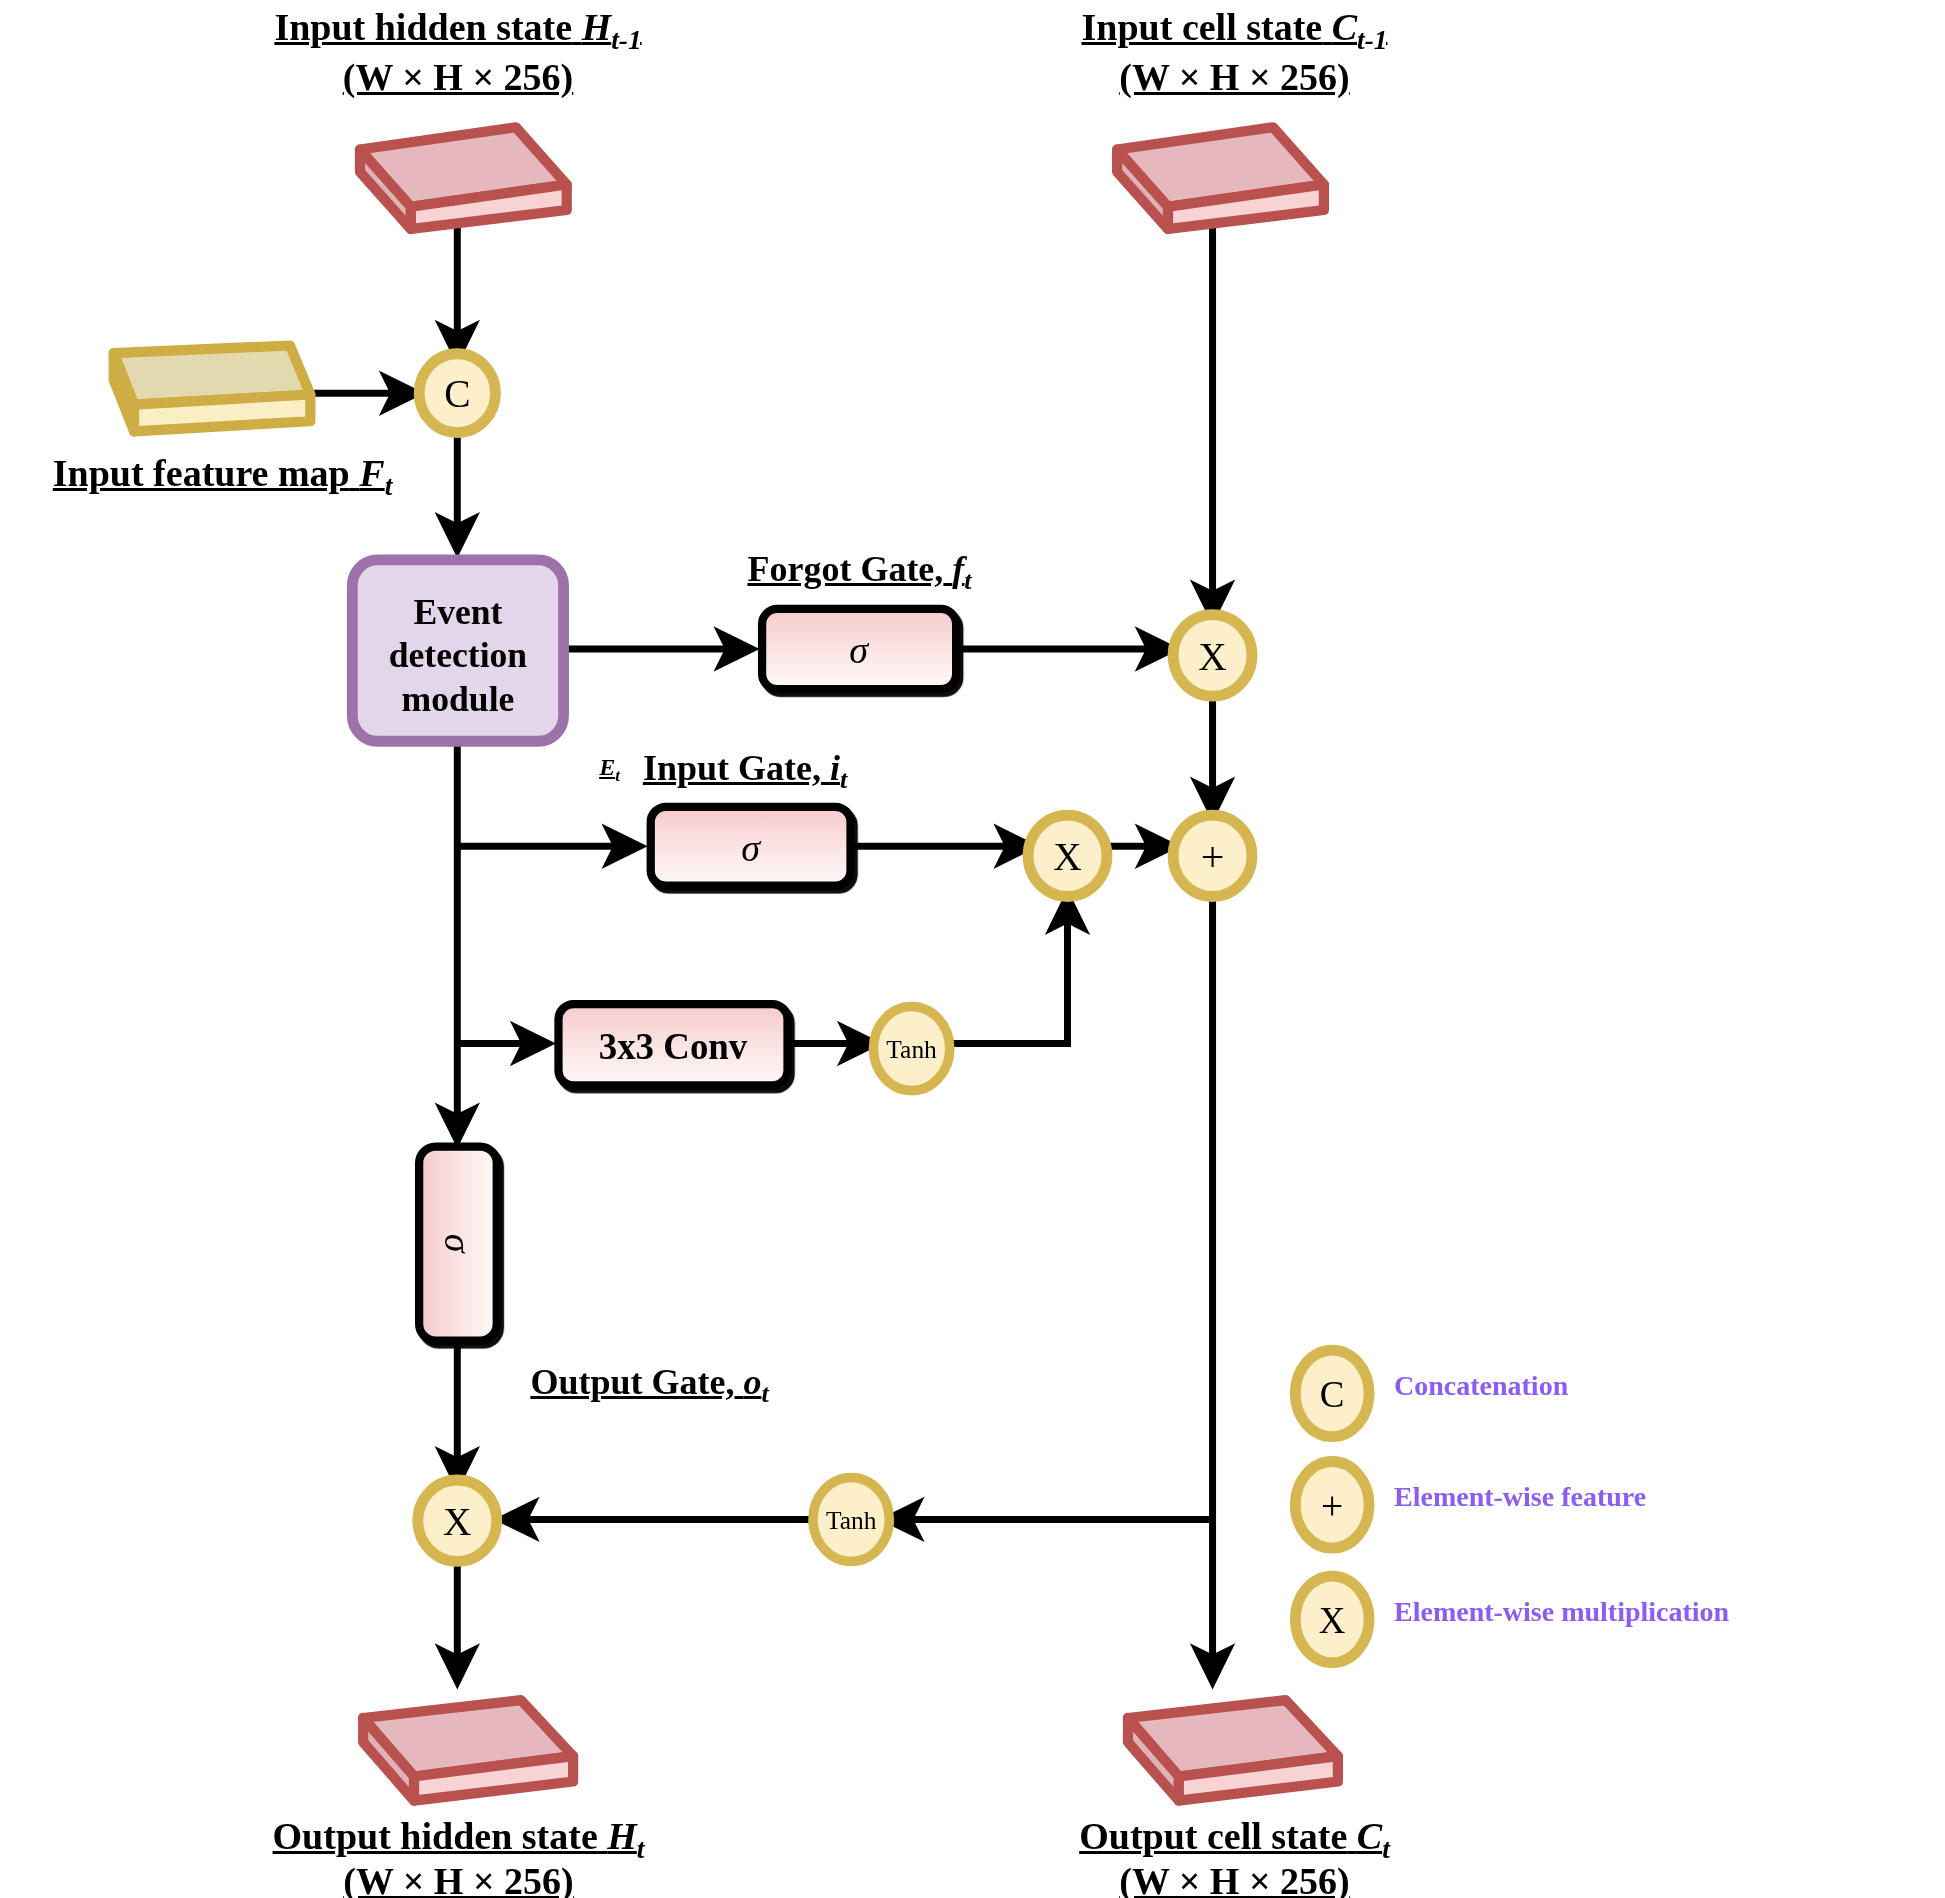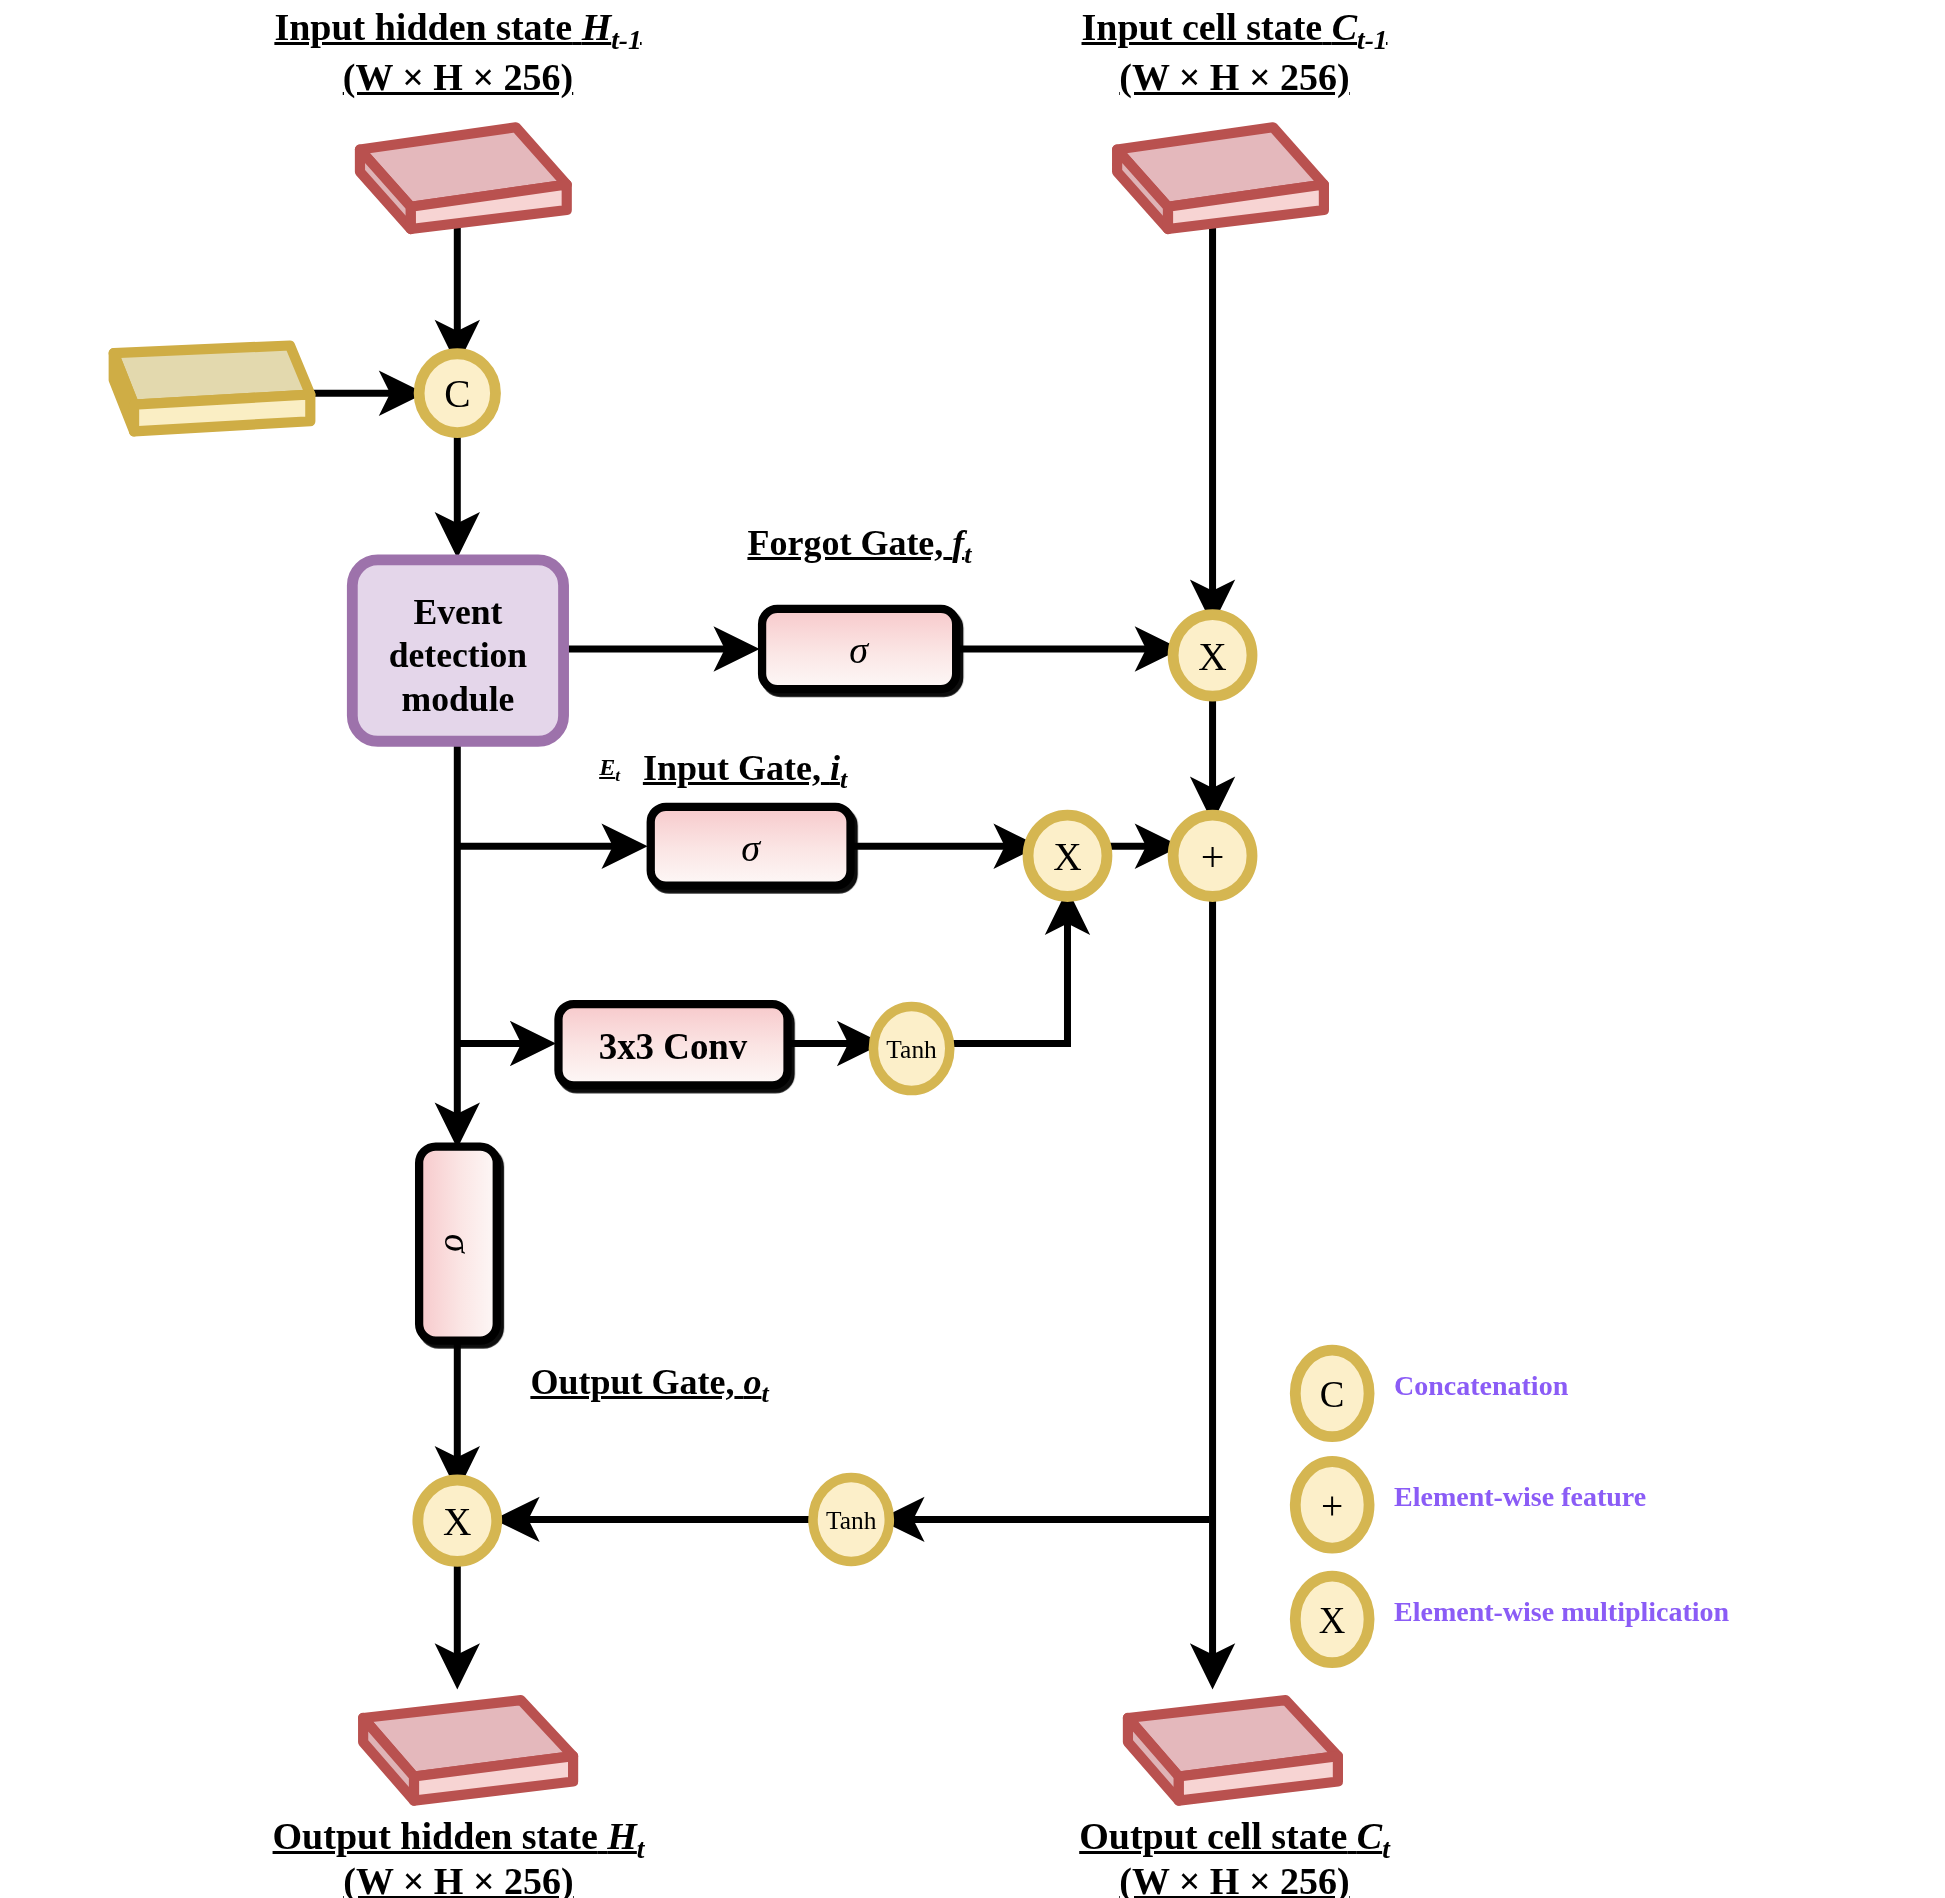--- a/index.html
+++ b/index.html
@@ -190,26 +190,30 @@
     <span class="it">H</span><span class="sub">t-1</span>
   </div>
   <div class="lbl big it" style="left:0;top:56px;width:916px;">(W × H × 256)</div>
 
   <div class="lbl big" style="left:827px;top:6.4px;width:815px;">
     <span>Input cell state</span>
     <span class="it">C</span><span class="sub">t-1</span>
   </div>
   <div class="lbl big it" style="left:827px;top:56px;width:815px;">(W × H × 256)</div>
 
+  <div class="lbl big" style="left:0;top:452px;width:445px;">
+    <span>Input feature map</span>
+    <span class="it">F</span><span class="sub">t</span>
+  </div>
 
   <div class="lbl" style="left:471px;top:754px;width:102px;font-size:24px;text-align:right;margin-left:47px;">
     <span class="it">E</span><span class="sub">t</span>
   </div>
 
-  <div class="lbl mid" style="left:675px;top:523px;width:369px;">
+  <div class="lbl mid" style="left:675px;top:549px;width:369px;">
     <span>Forgot Gate,</span>
     <span class="it">f</span><span class="sub">t</span>
   </div>
 
   <div class="lbl mid" style="left:586px;top:748px;width:318px;">
     <span>Input Gate,</span>
     <span class="it">i</span><span class="sub">t</span>
   </div>
 
   <div class="lbl mid" style="left:484px;top:1362px;width:331px;text-align:center;">

